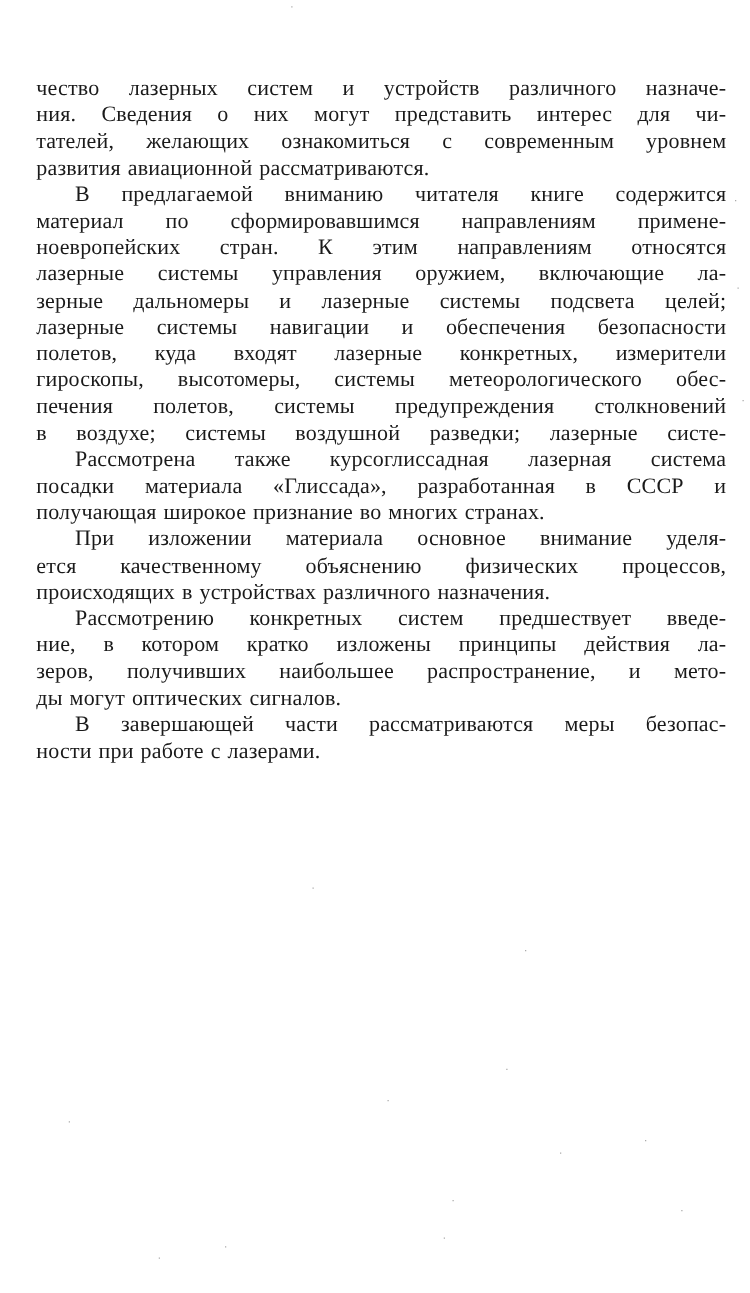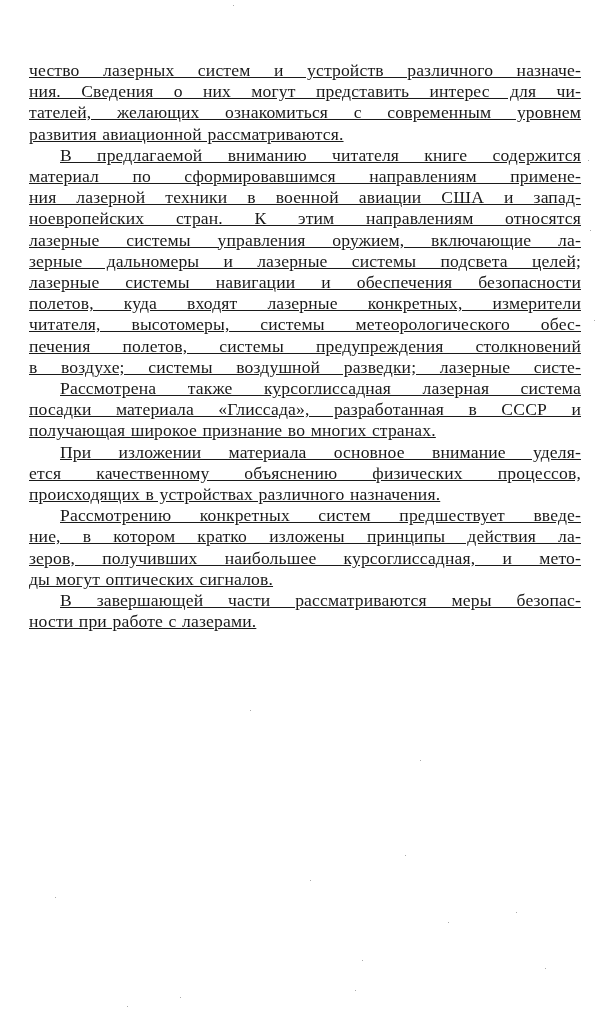--- a/index.html
+++ b/index.html
@@ -22,21 +22,20 @@
       font-size: 17.6px;
       line-height: 21.2px;
       color: #1a1a1a;
       text-align: justify;
       letter-spacing: 0.15px;
       word-spacing: 1px;
     }
     .para {
       margin: 0;
       text-indent: 0;
-      text-decoration: underline;
     }
     .line {
       display: block;
       text-align: justify;
       text-align-last: justify;
       white-space: nowrap;
     }
     .line.last {
       text-align-last: left;
     }
@@ -59,47 +58,46 @@
   <p class="para">
     <span class="line">чество лазерных систем и устройств различного назначе-</span>
     <span class="line">ния. Сведения о них могут представить интерес для чи-</span>
     <span class="line">тателей, желающих ознакомиться с современным уровнем</span>
     <span class="line last">развития авиационной рассматриваются.</span>
   </p>
 
   <p class="para">
     <span class="line indented">В предлагаемой вниманию читателя книге содержится</span>
     <span class="line">материал по сформировавшимся направлениям примене-</span>
-    <span class="line">ния лазерной техники в военной авиации США и запад-</span>
     <span class="line">ноевропейских стран. К этим направлениям относятся</span>
     <span class="line">лазерные системы управления оружием, включающие ла-</span>
     <span class="line">зерные дальномеры и лазерные системы подсвета целей;</span>
     <span class="line">лазерные системы навигации и обеспечения безопасности</span>
     <span class="line">полетов, куда входят лазерные конкретных, измерители</span>
-    <span class="line">читателя, высотомеры, системы метеорологического обес-</span>
+    <span class="line">гироскопы, высотомеры, системы метеорологического обес-</span>
     <span class="line">печения полетов, системы предупреждения столкновений</span>
     <span class="line">в воздухе; системы воздушной разведки; лазерные систе-</span>
   </p>
 
   <p class="para">
     <span class="line indented">Рассмотрена также курсоглиссадная лазерная система</span>
     <span class="line">посадки материала «Глиссада», разработанная в СССР и</span>
     <span class="line last">получающая широкое признание во многих странах.</span>
   </p>
 
   <p class="para">
     <span class="line indented">При изложении материала основное внимание уделя-</span>
     <span class="line">ется качественному объяснению физических процессов,</span>
     <span class="line last">происходящих в устройствах различного назначения.</span>
   </p>
 
   <p class="para">
     <span class="line indented">Рассмотрению конкретных систем предшествует введе-</span>
     <span class="line">ние, в котором кратко изложены принципы действия ла-</span>
-    <span class="line">зеров, получивших наибольшее курсоглиссадная, и мето-</span>
+    <span class="line">зеров, получивших наибольшее распространение, и мето-</span>
     <span class="line last">ды могут оптических сигналов.</span>
   </p>
 
   <p class="para">
     <span class="line indented">В завершающей части рассматриваются меры безопас-</span>
     <span class="line last">ности при работе с лазерами.</span>
   </p>
 </div>
 
 <div>

